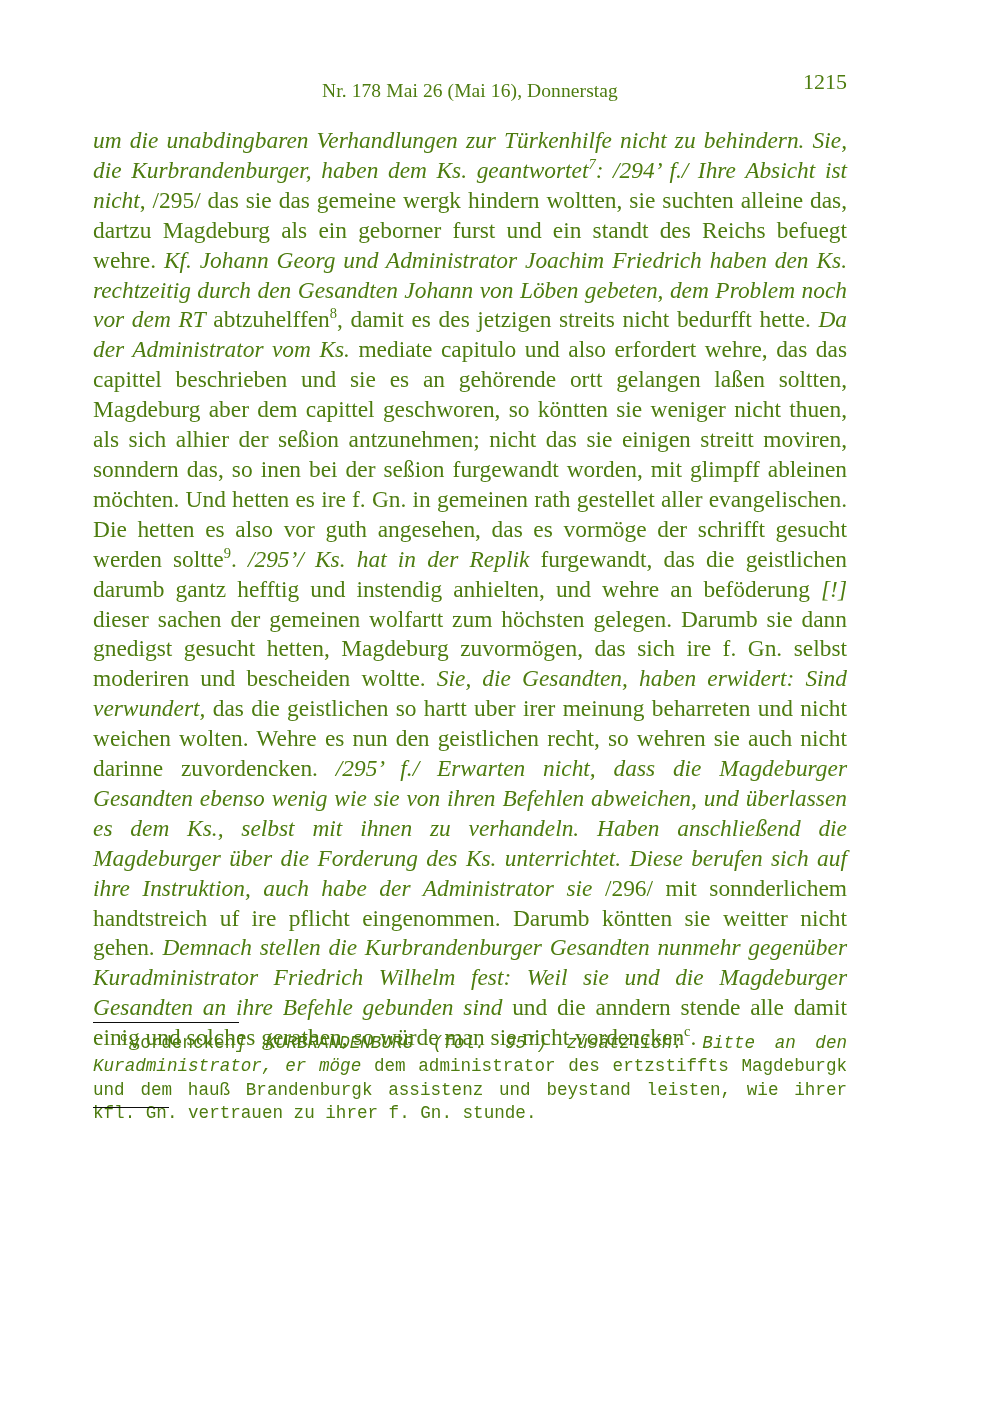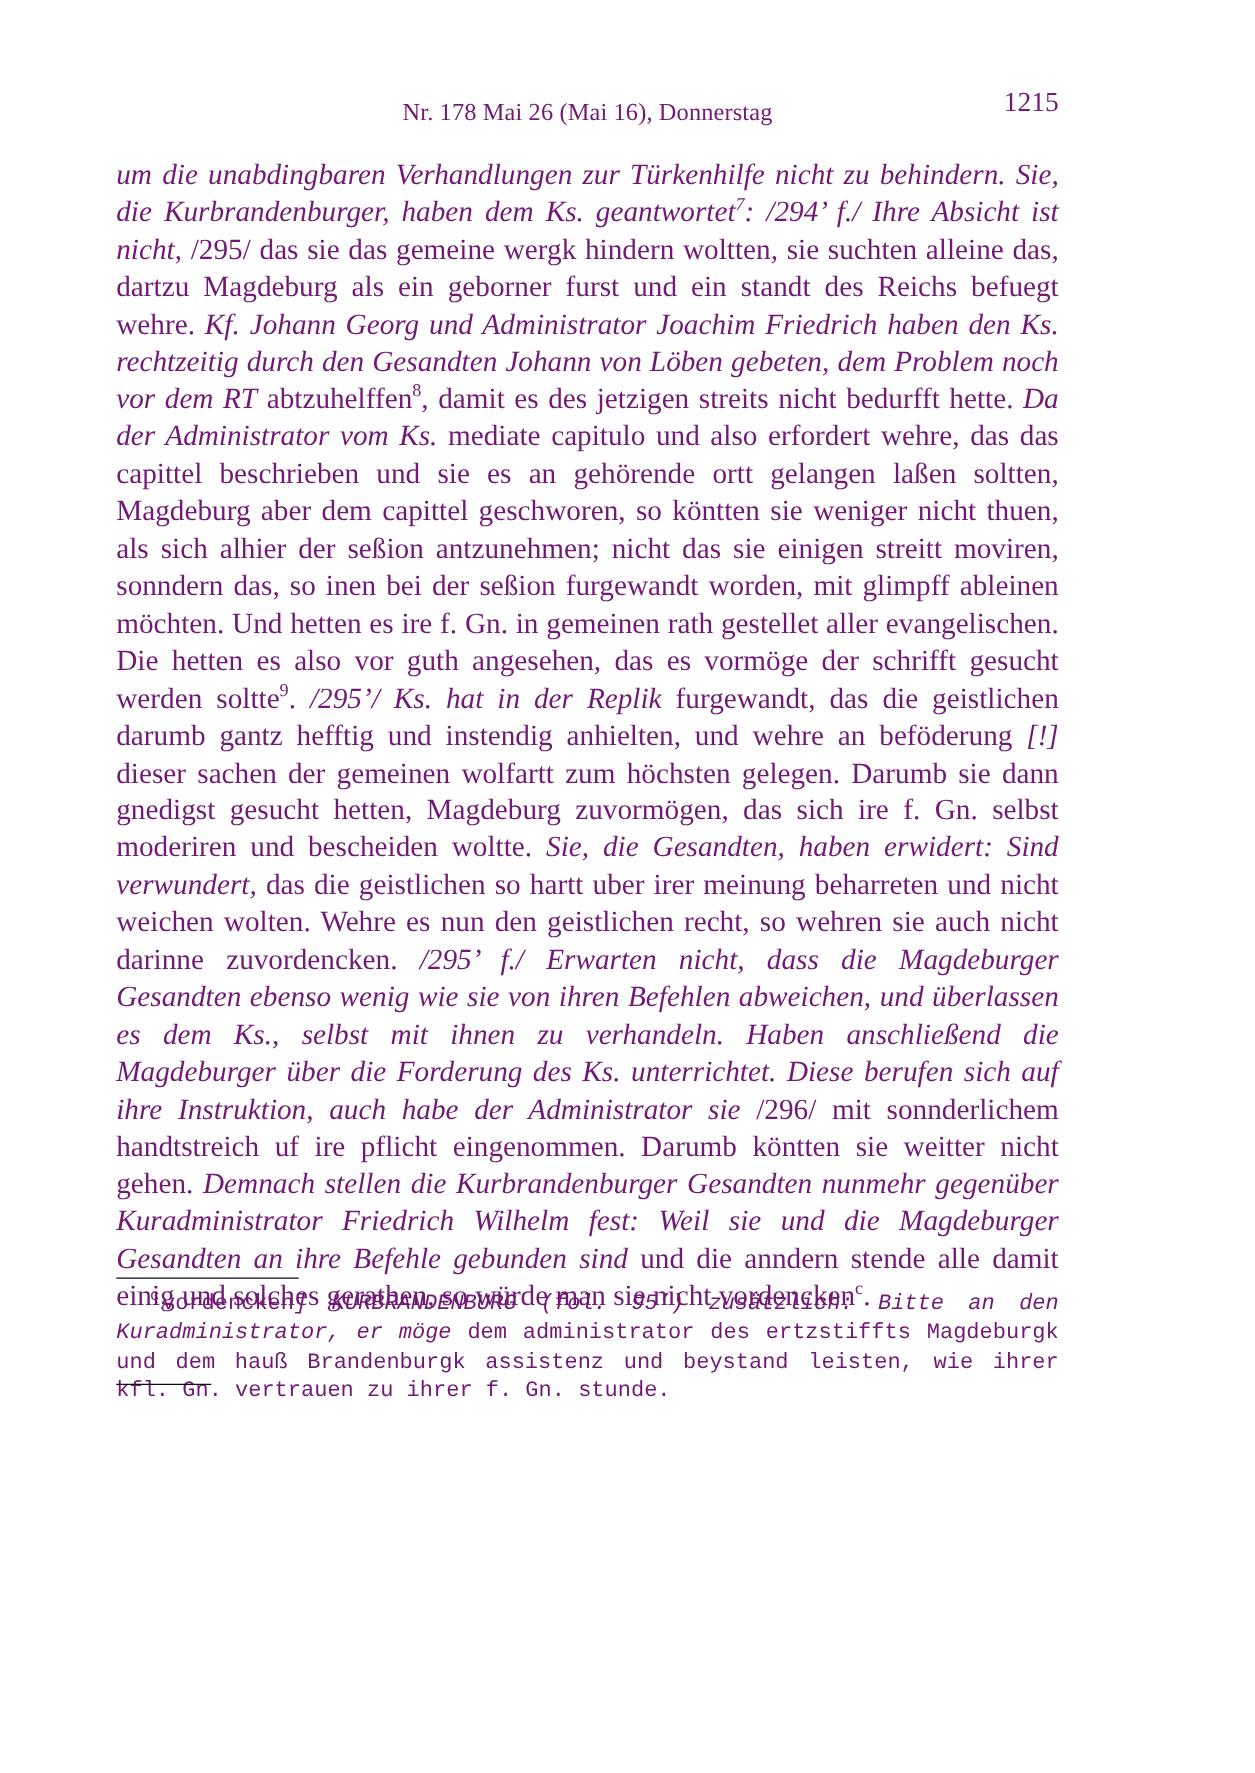--- a/index.html
+++ b/index.html
@@ -8,21 +8,21 @@
     padding: 0;
     background: #ffffff;
   }
   .page {
     position: relative;
     width: 1004px;
     height: 1418px;
     background: #ffffff;
     box-sizing: border-box;
     font-family: "Liberation Serif", "DejaVu Serif", serif;
-    color: #701a75;
+    color: #4d7c0f;
     overflow: hidden;
   }
 
   
   .running-head {
     position: absolute;
     left: 93px;
     top: 80px;
     width: 754px;
     height: 30px;

